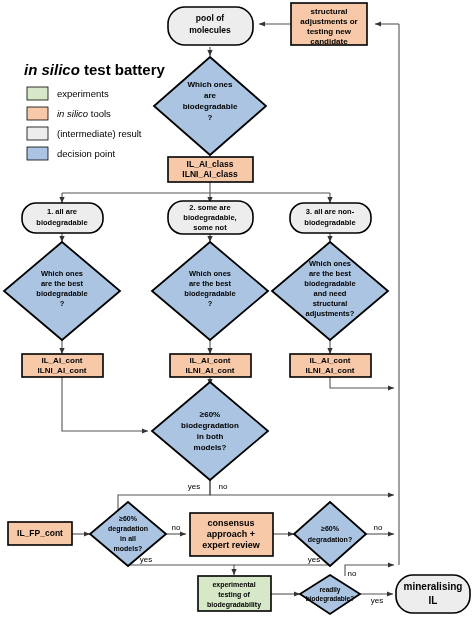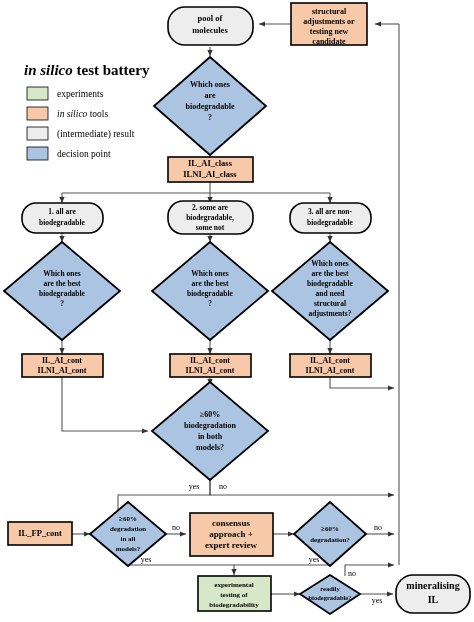--- a/index.html
+++ b/index.html
@@ -1,18 +1,18 @@
 <!DOCTYPE html>
 <html><head>
 <meta charset="utf-8">
 <style>
   html,body{margin:0;padding:0;background:#ffffff;}
   body{width:474px;height:622px;overflow:hidden;
        font-family:"Liberation Sans","DejaVu Sans",sans-serif;}
-  #stage{position:relative;width:390px;height:622px;font-family:Liberation Serif, serif;}
+  #stage{position:relative;width:390px;height:622px;}
   svg{position:absolute;left:0;top:0;width:474px;height:622px;}
   .nodetext{font-weight:bold;fill:#000;text-anchor:middle;dominant-baseline:middle;}
   .edgelabel{font-size:8px;fill:#000;text-anchor:middle;dominant-baseline:middle;}
   .legend-title{font-size:15px;font-weight:bold;fill:#000;}
   .legend-title .ital{font-style:italic;}
   .legend-label{font-size:9.5px;fill:#000;}
   .legend-label .ital{font-style:italic;}
   .shape{stroke:#000;}
 </style>
 </head>

